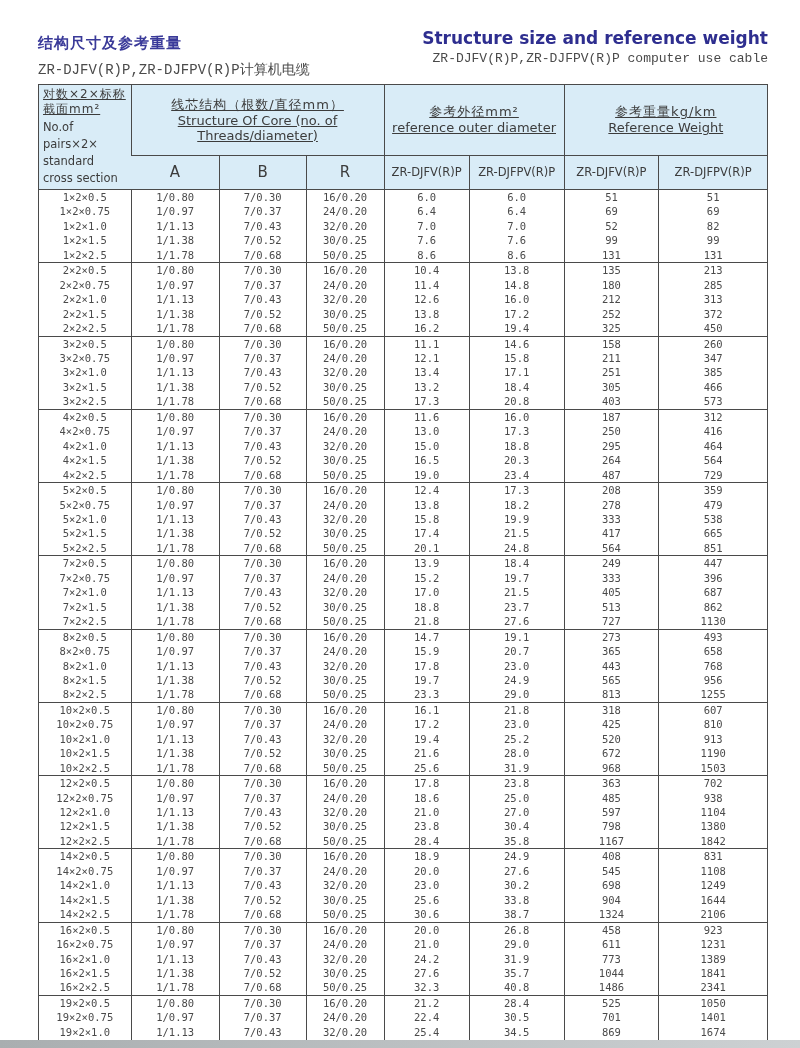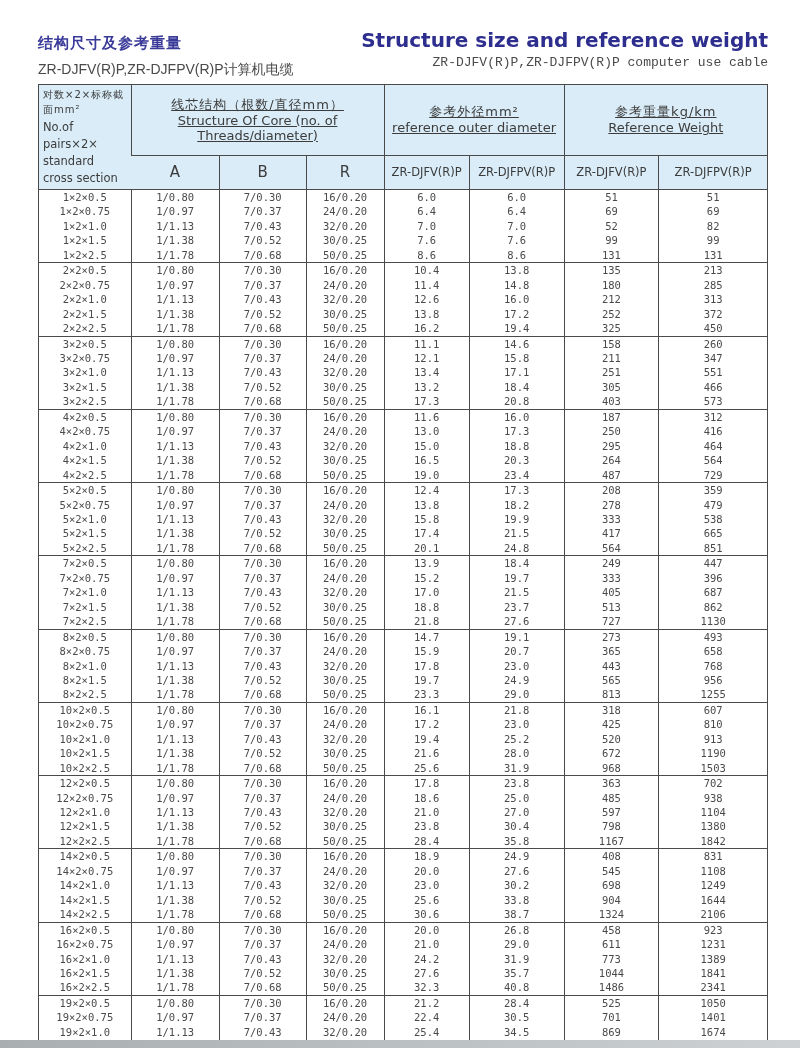--- a/index.html
+++ b/index.html
@@ -26,25 +26,25 @@
     font-size: 15px;
     font-weight: bold;
     color: #3a3a99;
     letter-spacing: 1px;
     margin-top: 6px;
   }
   .header-left .subtitle-zh {
     font-size: 14px;
     color: #4a4a4a;
     margin-top: 8px;
-    font-family: Liberation Sans, sans-serif;
+    font-family: Liberation Mono, monospace;
   }
   .header-right { text-align: right; }
   .header-right .title-en {
-    font-size: 20px;
+    font-size: 17px;
     font-weight: bold;
     color: #2e2e8f;
   }
   .header-right .subtitle-en {
     font-size: 13px;
     color: #4a4a4a;
     margin-top: 3px;
     font-family: Liberation Mono, monospace;
   }
   table.spec {
@@ -68,21 +68,21 @@
     vertical-align: middle;
   }
   th.group-head { height: 56px; text-decoration: underline; }
   th.col1-head {
     text-align: left;
     padding: 2px 4px;
     vertical-align: top;
   }
   .h-zh { font-size: 13px; line-height: 16px; letter-spacing: 1px; }
   .h-en { font-size: 13px; line-height: 15px; letter-spacing: 0; }
-  .col1-zh { font-size: 10px; line-height: 15px; letter-spacing: 1px; }
+  .col1-zh { font-size: 12px; line-height: 15px; letter-spacing: 1px; text-decoration: underline; }
   .col1-en { font-size: 11.5px; line-height: 17px; margin-top: 2px; }
   tr.subhead th {
     height: 27px;
     font-size: 12px;
     text-align: center;
   }
   tr.subhead th.abr { font-size: 15px; }
   tr.subhead th.model { font-size: 11.5px; letter-spacing: 0; }
   tbody td {
     height: 14.45px;
@@ -283,21 +283,21 @@
           <td>347</td>
         </tr>
         <tr>
           <td>3×2×1.0</td>
           <td>1/1.13</td>
           <td>7/0.43</td>
           <td>32/0.20</td>
           <td>13.4</td>
           <td>17.1</td>
           <td>251</td>
-          <td>551</td>
+          <td>385</td>
         </tr>
         <tr>
           <td>3×2×1.5</td>
           <td>1/1.38</td>
           <td>7/0.52</td>
           <td>30/0.25</td>
           <td>13.2</td>
           <td>18.4</td>
           <td>305</td>
           <td>466</td>

